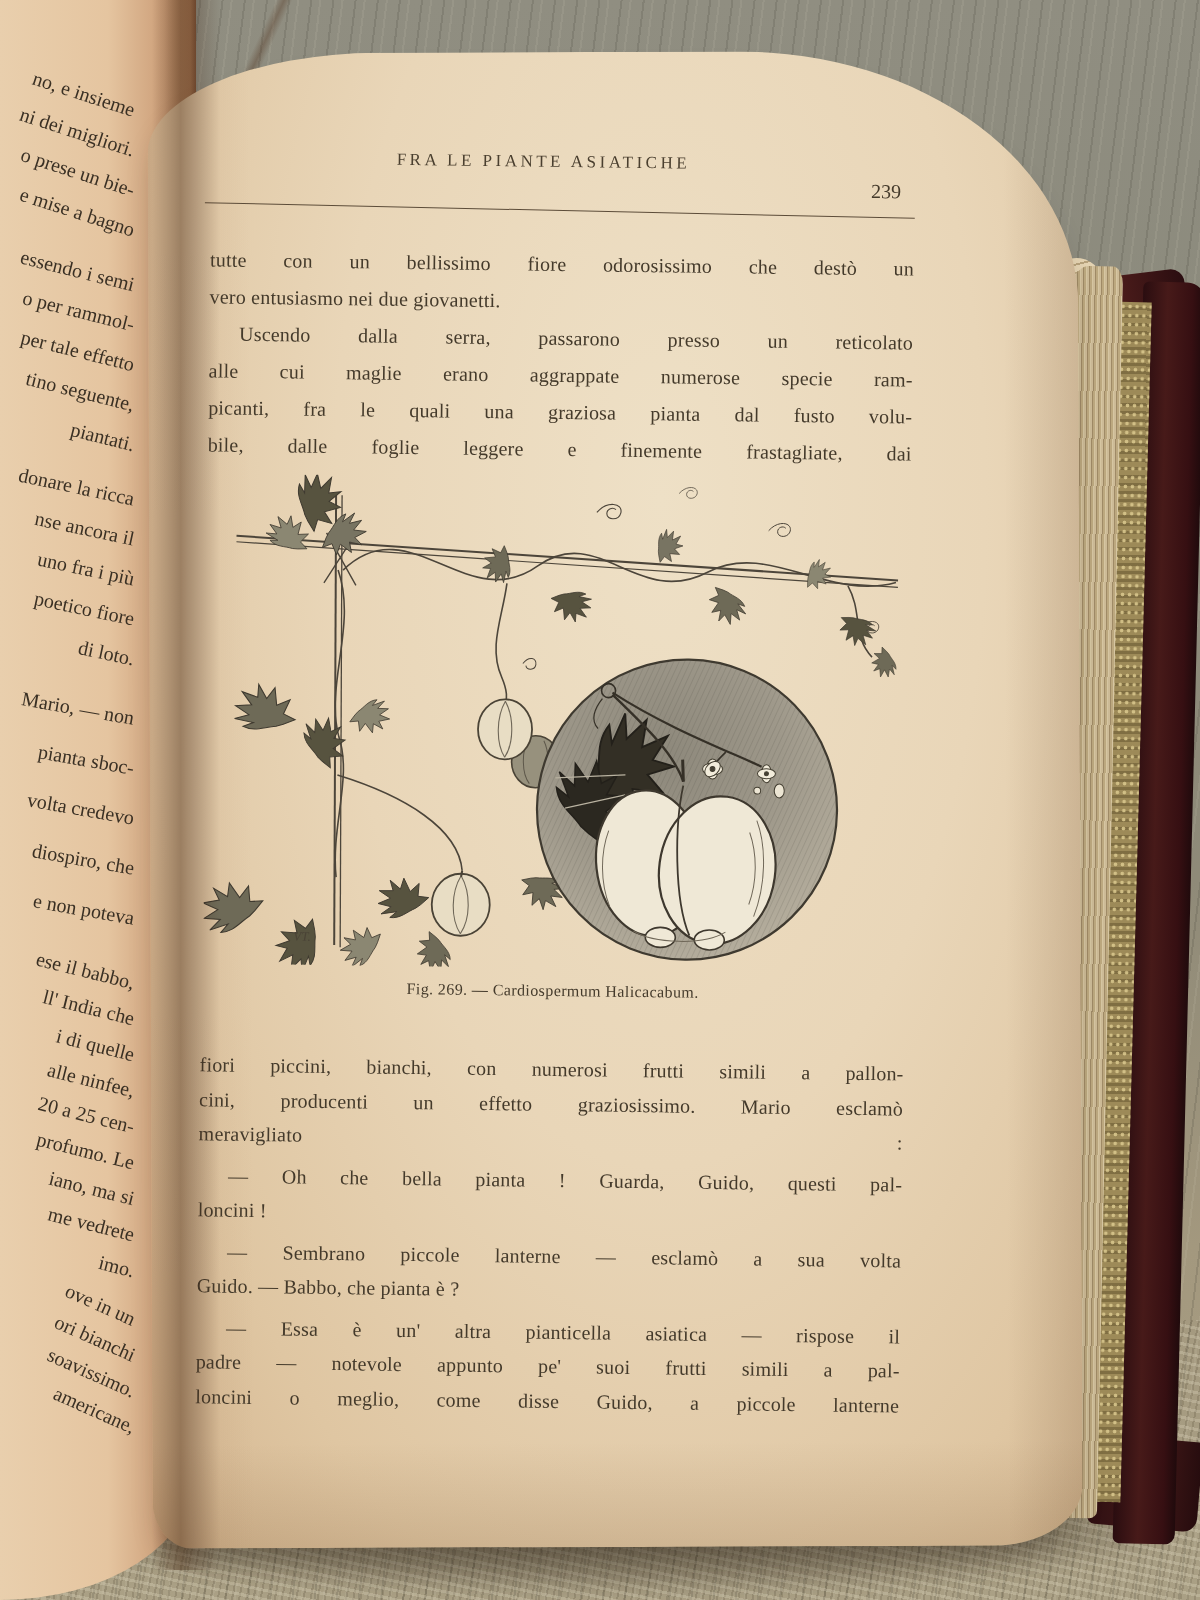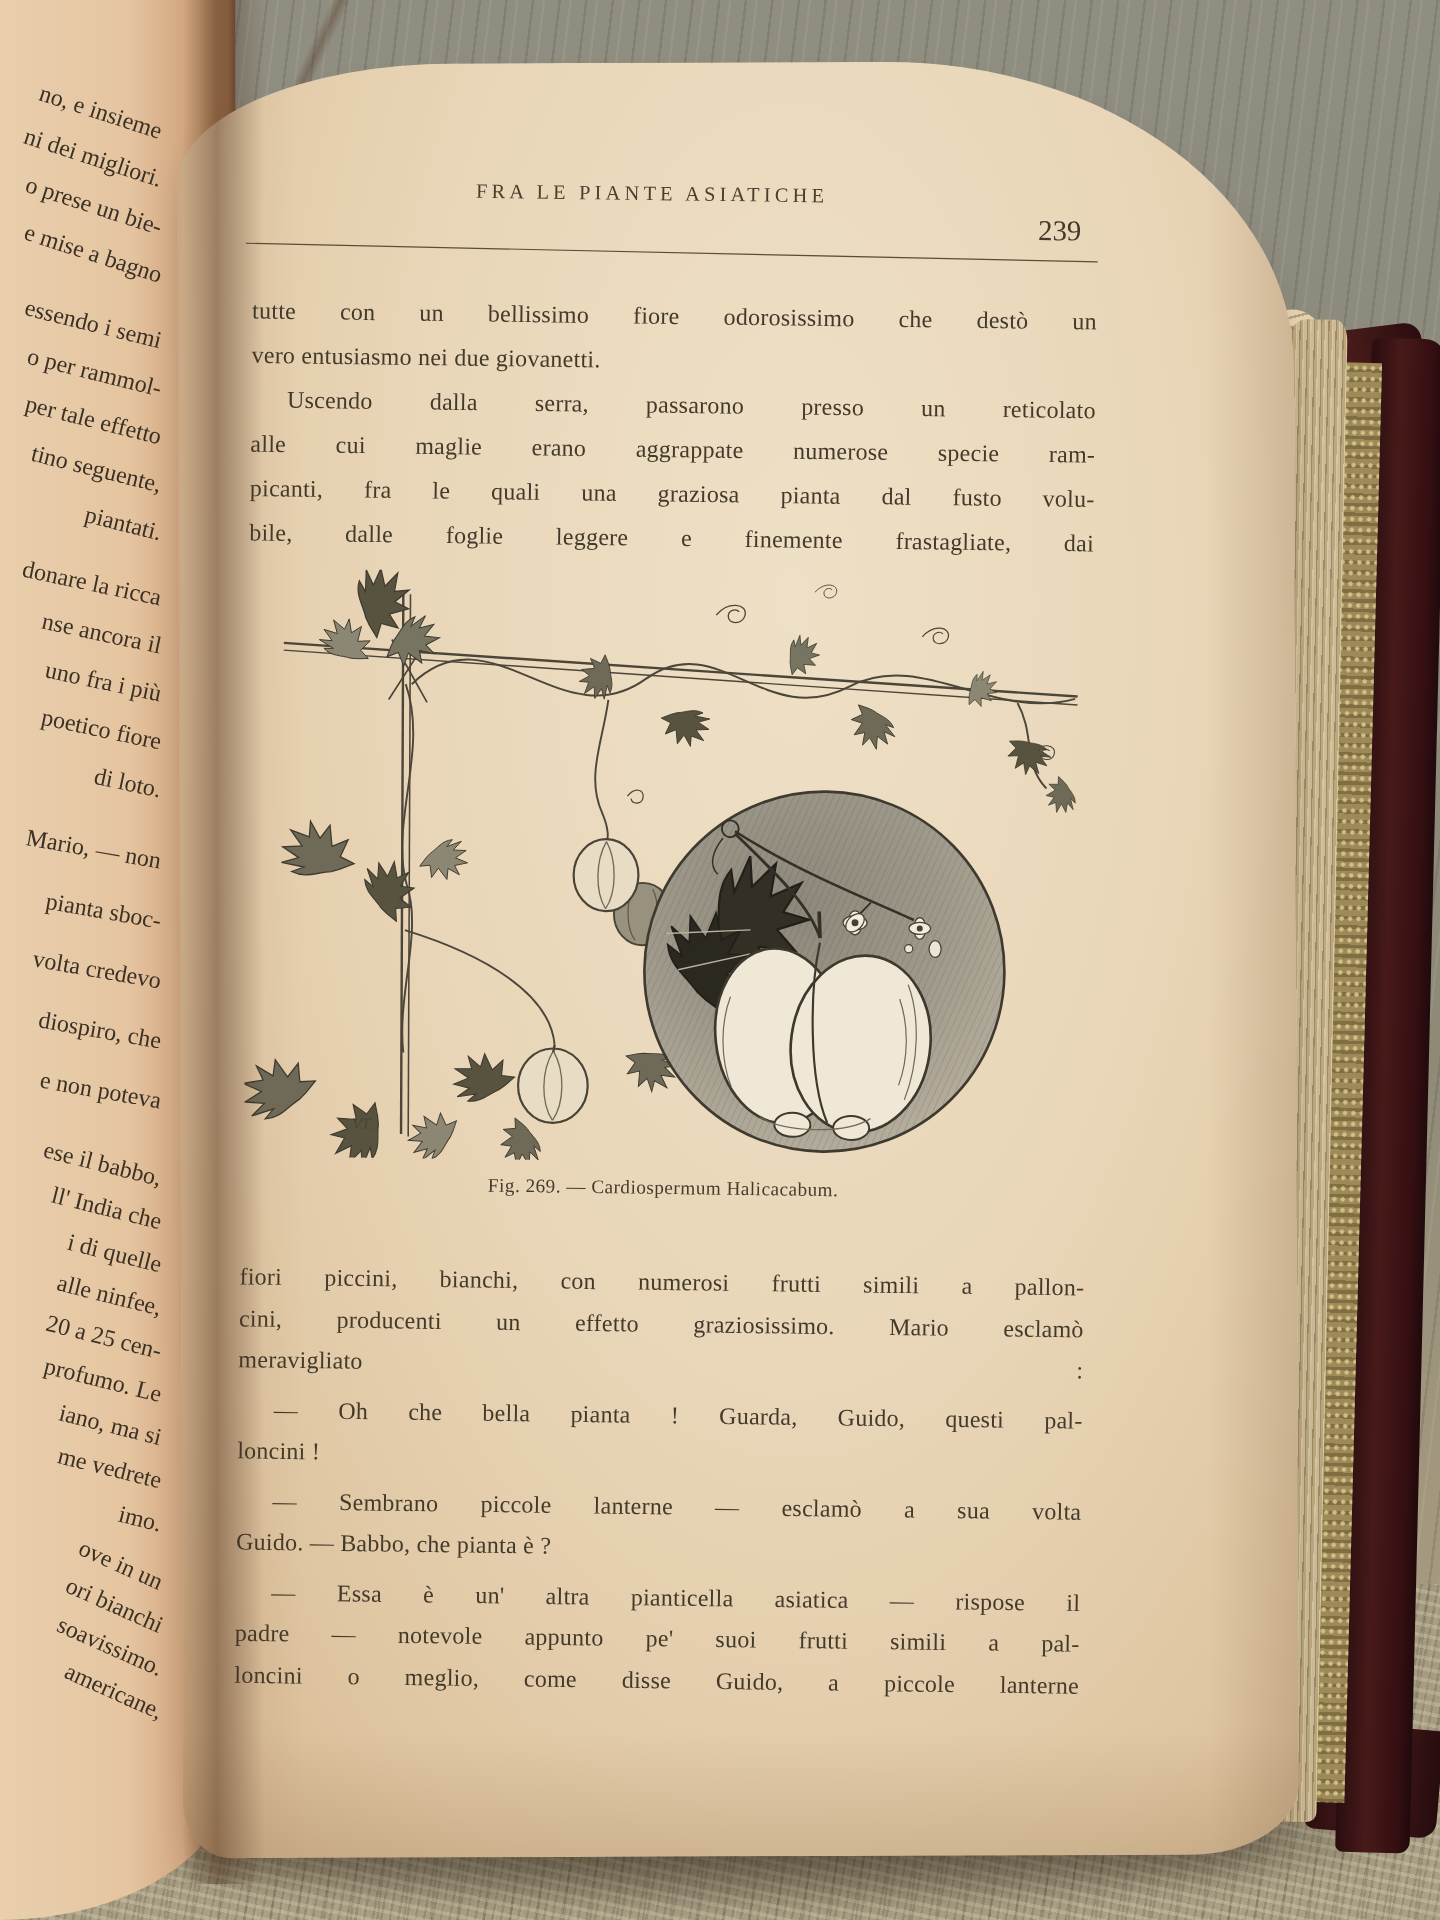--- a/index.html
+++ b/index.html
@@ -68,21 +68,21 @@
       linear-gradient(270deg, rgba(120,90,60,.22) 0%, transparent 8%),
       linear-gradient(0deg, rgba(120,85,50,.18) 0%, transparent 7%),
       radial-gradient(ellipse at 55% 30%, #eee0c6 0%, #e9d6b8 45%, #dfc6a2 78%, #d3b58f 100%);
     box-shadow:0 18px 30px -12px rgba(40,28,16,.35);}
   .content{position:absolute;left:64px;top:88px;width:704px;color:#443a2b;
     transform:rotate(.95deg);transform-origin:0 0;font-size:20px;}
   
   .rp-header{position:relative;height:100px;}
   .rp-title{position:absolute;left:0;right:40px;top:6px;text-align:center;
     font-size:17px;letter-spacing:3.5px;color:#4a3f2f;}
-  .rp-num{position:absolute;right:14px;top:30px;font-size:24px;color:#443a2b;}
+  .rp-num{position:absolute;right:14px;top:30px;font-size:20px;color:#443a2b;}
   .rp-rule{position:absolute;left:-6px;right:0;top:64px;border-top:1.6px solid #5c4c39;
     transform:rotate(.5deg);}
   
   .para{margin:0;}
   .pline{line-height:37px;text-align:justify;text-align-last:justify;letter-spacing:.2px;}
   .para .pline:last-child{text-align-last:left;}
   .para.cont .pline:last-child{text-align-last:justify;}
   .para.indent .pline:first-child{text-indent:30px;}
   .para.tight .pline{line-height:34.5px;}
   .para.gap{margin-top:7px;}

